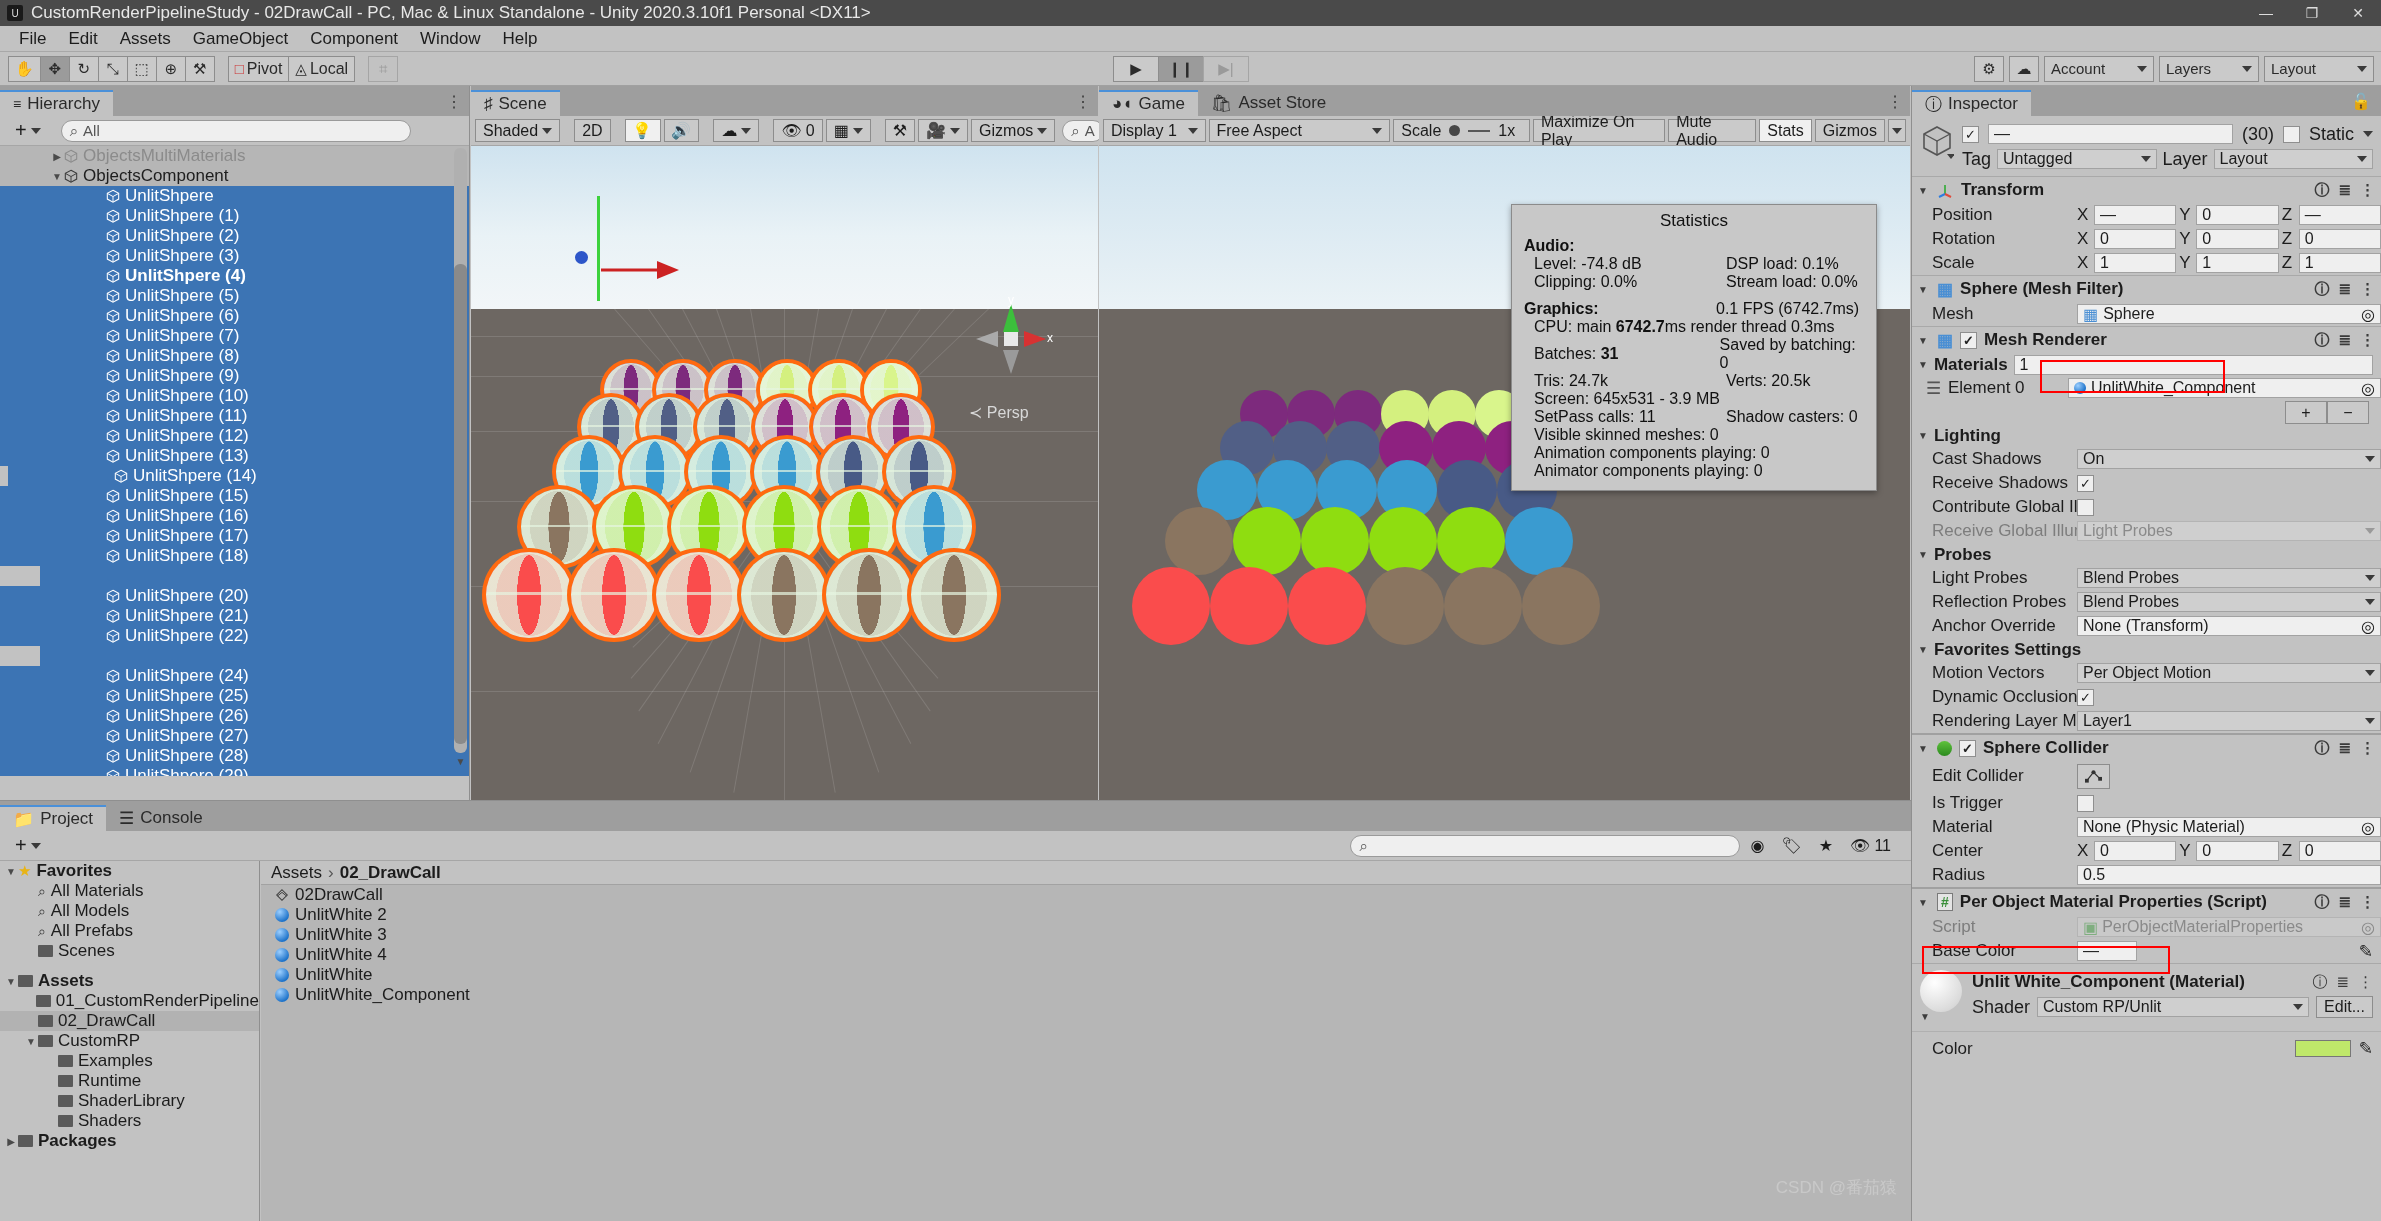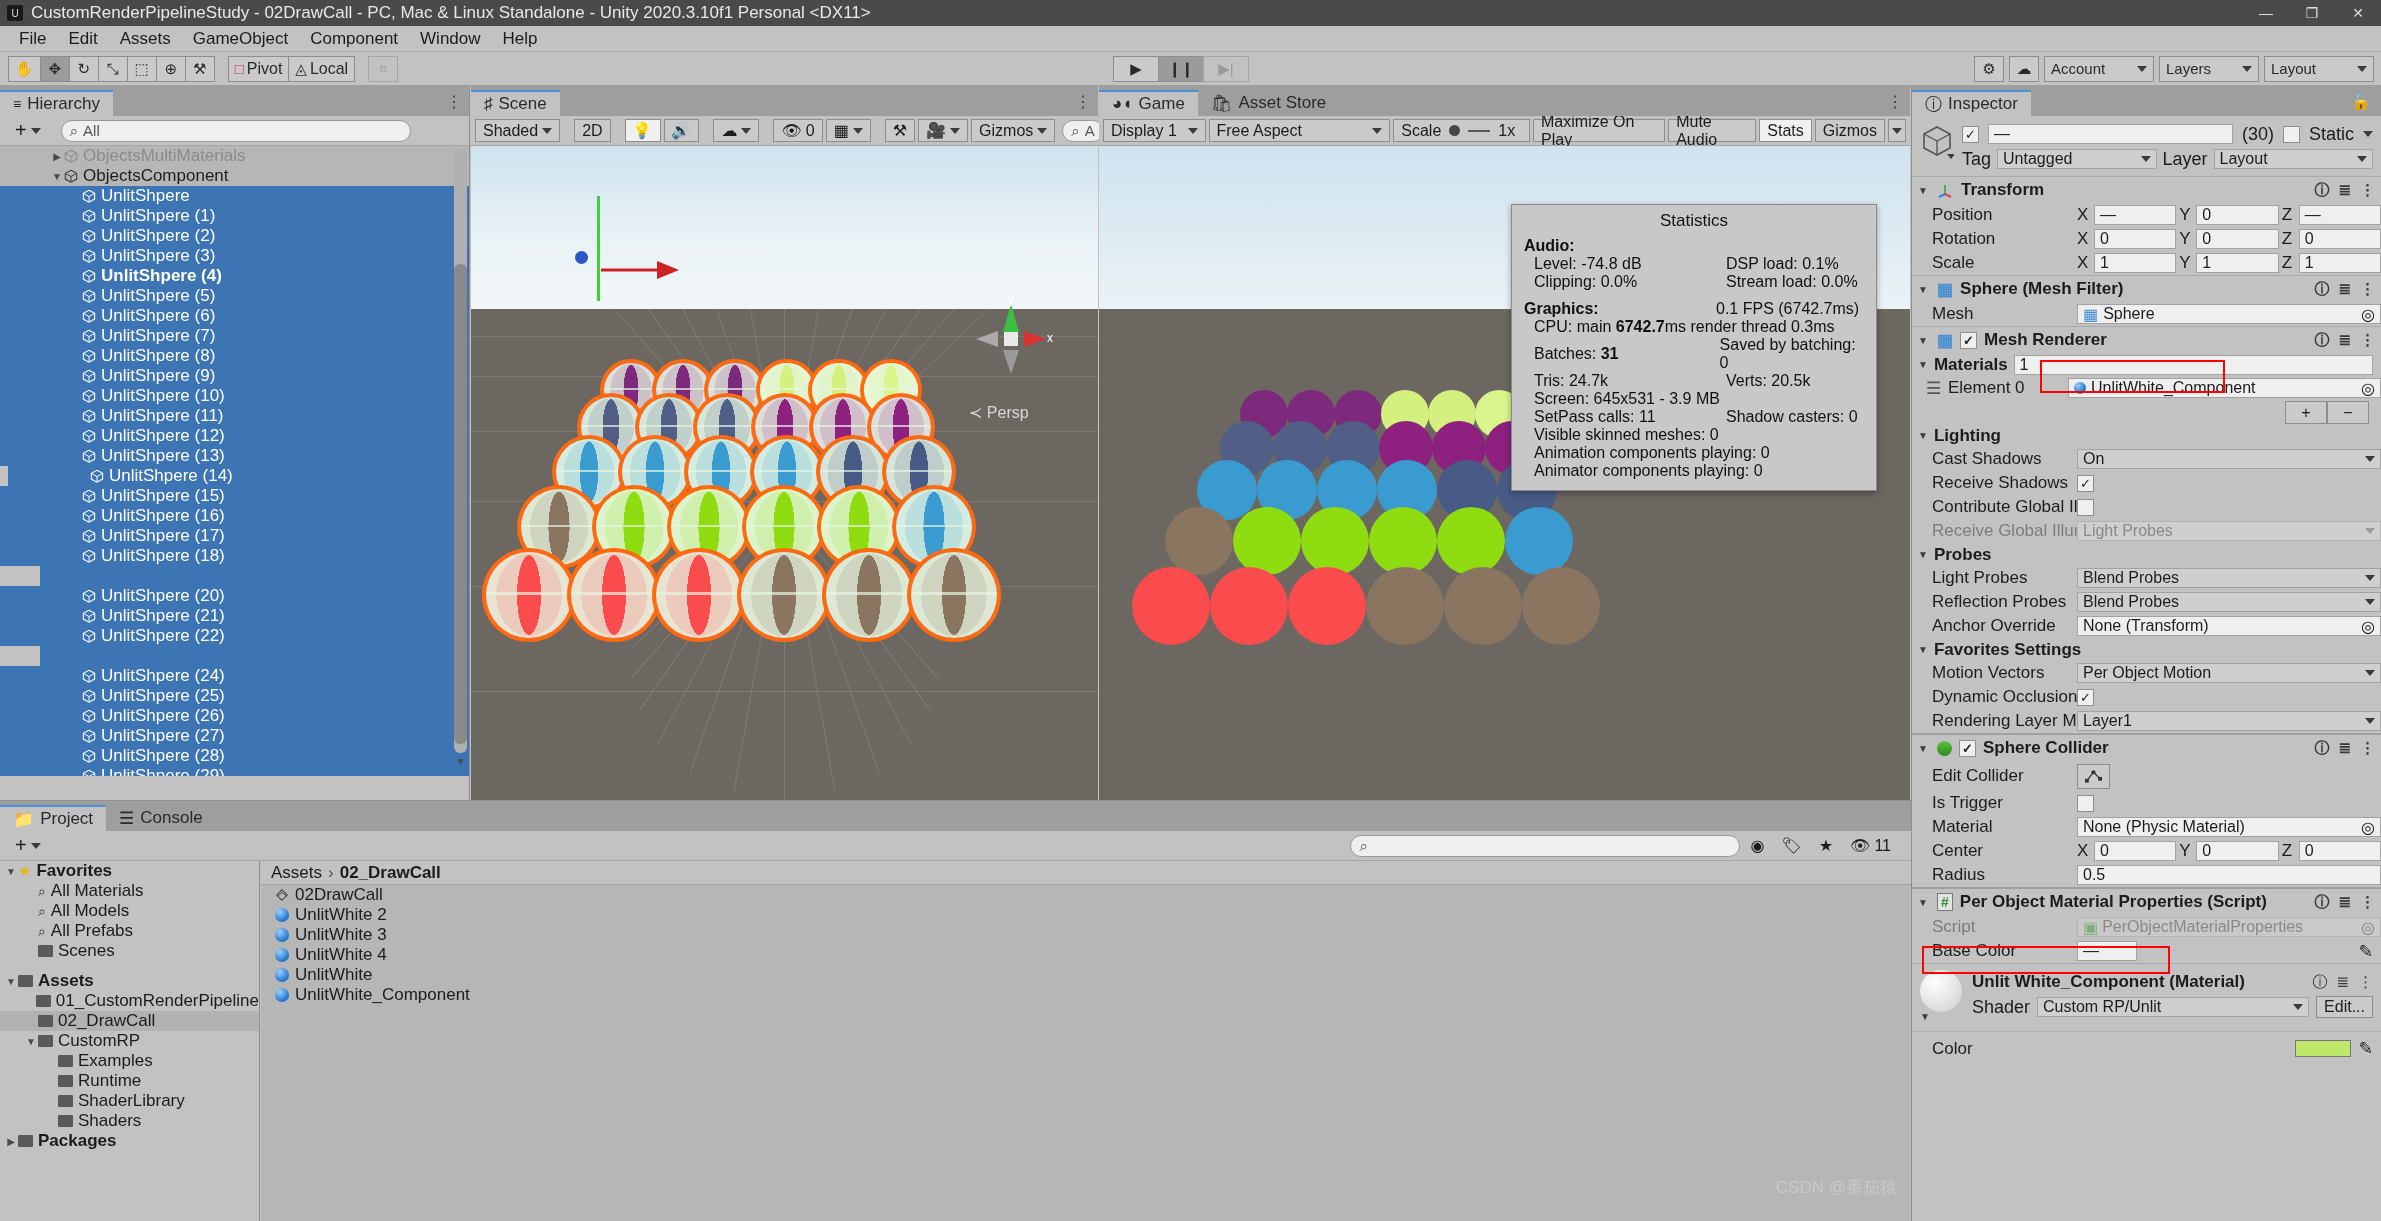--- a/index.html
+++ b/index.html
@@ -62,21 +62,21 @@
   .sbtn.flat{ background:transparent;border:none;}
   .sbtn.sel{ background:#f0f0f0; }
   .search{
     height:22px; background:#efefef; border:1px solid #9a9a9a; border-radius:11px;
     display:flex; align-items:center; padding:0 8px; gap:5px; font-size:15px; color:#555;
   }
 
   
   #hierarchy{ left:0; top:86px; width:470px; height:714px; border-right:1px solid #8f8f8f;}
   .hrow{ height:20px; display:flex; align-items:center; font-size:17px; color:#1e1e1e; padding-left:0; white-space:nowrap;}
-  .hrow.sel{ background:#3c74b4; color:#fff; }
+  .hrow.sel{ background:#3c74b4; color:#fff;padding-left:24px; }
   .hrow.parent{ background:#b6b6b6;}
   .cube{ width:14px;height:14px; margin-right:5px; flex:0 0 auto;}
   .arrow{ width:14px; text-align:center; font-size:10px; color:#4a4a4a; flex:0 0 auto;}
   .hlist{ position:relative; height:630px; overflow:hidden; background:#c2c2c2;}
   .selband{ position:absolute; left:0; top:0; width:470px; background:#3c74b4;}
   .leftstub{ position:absolute; left:0; top:0; width:40px; background:#c2c2c2; }
   .vscroll{ position:absolute; right:2px; width:13px; background:#b0b0b0; border-radius:6px;}
   .vthumb{ position:absolute; right:2px; width:13px; background:#8a8a8a; border-radius:6px;}
 
   

